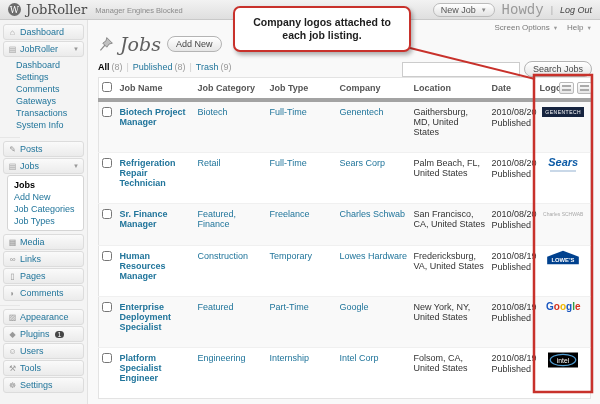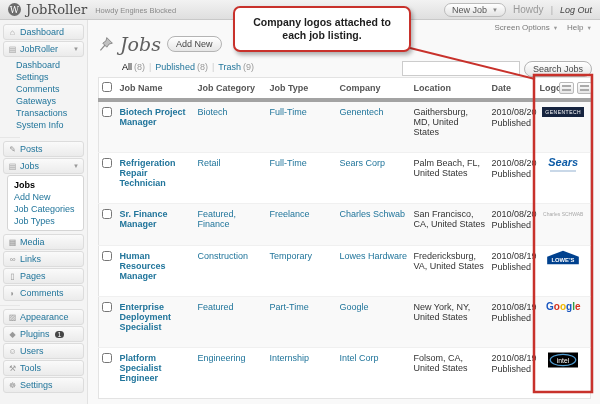--- a/index.html
+++ b/index.html
@@ -10,21 +10,21 @@
   #adminbar { height:20px; background:linear-gradient(#f2f2f2,#dfdfdf); border-bottom:1px solid #c9c9c9;
     display:flex; align-items:center; padding:0 8px; position:relative; z-index:2; }
   .wp-logo { width:13px; height:13px; border-radius:50%; background:#6d6d6d; color:#fff; font-size:9px;
     font-family:"DejaVu Serif", serif; display:flex; align-items:center; justify-content:center; }
   .site-name { font-family:"DejaVu Serif", serif; font-size:13px; color:#4a4a4a; margin-left:5px; }
   .site-status { font-size:7.5px; color:#8a8a8a; margin-left:8px; margin-top:2px; }
   .bar-right { margin-left:auto; display:flex; align-items:center; gap:7px; }
   .newjob-btn { font-size:9px; color:#555; background:linear-gradient(#fff,#e3e3e3); border:1px solid #bbb;
     border-radius:10px; padding:1px 7px; display:flex; align-items:center; gap:5px; }
   .newjob-btn .dd { font-size:6px; color:#888; }
-  .howdy { font-size:10px; color:#999; }
+  .howdy { font-size:14px; color:#999;font-family:Liberation Mono, monospace; }
   .bar-sep { font-size:9px; color:#aaa; }
   .logout { font-size:9px; color:#444;font-style:italic; }
 
   
   #layout { display:flex; height:384px; }
 
   
   #sidebar { width:88px; background:#f4f4f4; border-right:1px solid #e2e2e2; padding-top:3px; overflow:hidden; }
   .menu-sep { height:4px; border-bottom:1px solid #e6e6e6; margin-bottom:3px; width:20px; }
   .menu-item { display:flex; align-items:center; gap:3px; margin:1px 3px; padding:2px 4px; font-size:9px;
@@ -40,27 +40,27 @@
 
   
   #main { flex:1; position:relative; padding:4px 8px 0 10px; background:#f9f9f9; }
   #screen-meta { position:absolute; top:3px; right:8px; display:flex; gap:9px; font-size:8px; color:#787878; }
   .meta-tab { display:flex; gap:3px; align-items:center; }
   .meta-tab .dd { font-size:5.5px; color:#999; }
   .h2row { display:flex; align-items:center; gap:6px; margin-top:9px; }
   h2#page-title { font-family:"DejaVu Serif", serif; font-style:italic; font-weight:normal; font-size:19px; color:#5f5f5f; }
   .pill-btn { font-size:9px; color:#464646; background:linear-gradient(#fff,#e6e6e6); border:1px solid #b4b4b4;
     border-radius:10px; padding:2px 8px; white-space:nowrap; }
-  #search-row { position:absolute; top:41px; right:8px; display:flex; gap:4px; align-items:flex-start; }
+  #search-row { position:absolute; top:41px; right:8px; display:flex; gap:4px; align-items:flex-end; }
   #search-input { width:118px; height:15px; border:1px solid #ccc; font-size:9px; padding:0 3px; background:#fff; }
   #views { list-style:none; display:flex; font-size:9px; margin:7px 0 5px; color:#bbb; }
   #views li { display:flex; align-items:center; }
   #views li + li::before { content:"|"; margin:0 4px; color:#ccc; }
   #views .vlink { color:#21759b; }
-  #views li.current .vlink { color:#000; font-weight:normal;margin-left:24px; }
+  #views li.current .vlink { color:#000; font-weight:bold; }
   #views .vcount { color:#999; margin-left:2px; }
   #tablenav { display:flex; align-items:center; gap:4px; margin-bottom:5px; }
   .fake-select { display:inline-flex; align-items:center; background:#fff; border:1px solid #c6c6c6; font-size:9px;
     color:#444; height:15px; }
   .fake-select .fs-label { padding:0 5px; white-space:nowrap; }
   .fake-select .fs-arrow { border-left:1px solid #c6c6c6; background:linear-gradient(#f5f5f5,#e2e2e2);
     height:100%; display:flex; align-items:center; padding:0 3px; font-size:5.5px; color:#666; }
   #view-icons { position:absolute; top:62px; right:8px; display:flex; gap:3px; }
   .view-icon { width:15px; height:12px; border:1px solid #b9b9b9; border-radius:2px;
     background:linear-gradient(#fdfdfd,#e6e6e6); display:flex; flex-direction:column; justify-content:center; gap:2px; padding:0 2px; }
@@ -88,21 +88,21 @@
   #callout { position:absolute; left:233px; top:6px; width:178px; background:#fff; border:2px solid #c8312b;
     border-radius:7px; padding:8px 10px; font-size:10.5px; font-weight:bold; color:#1d1d1d; text-align:center;
     box-shadow:2px 3px 4px rgba(0,0,0,.3); z-index:6; line-height:1.25; }
 </style>
 </head>
 <body>
 
 <div id="adminbar">
   <span class="wp-logo">W</span>
   <span class="site-name">JobRoller</span>
-  <span class="site-status">Howdy Engines Blocked</span>
+  <span class="site-status">Manager Engines Blocked</span>
   <div class="bar-right">
     <span class="newjob-btn">
       <span>New Job</span>
       <span class="dd">▼</span>
     </span>
     <span class="howdy">Howdy</span>
     <span class="bar-sep">|</span>
     <span class="logout">Log Out</span>
   </div>
 </div>

